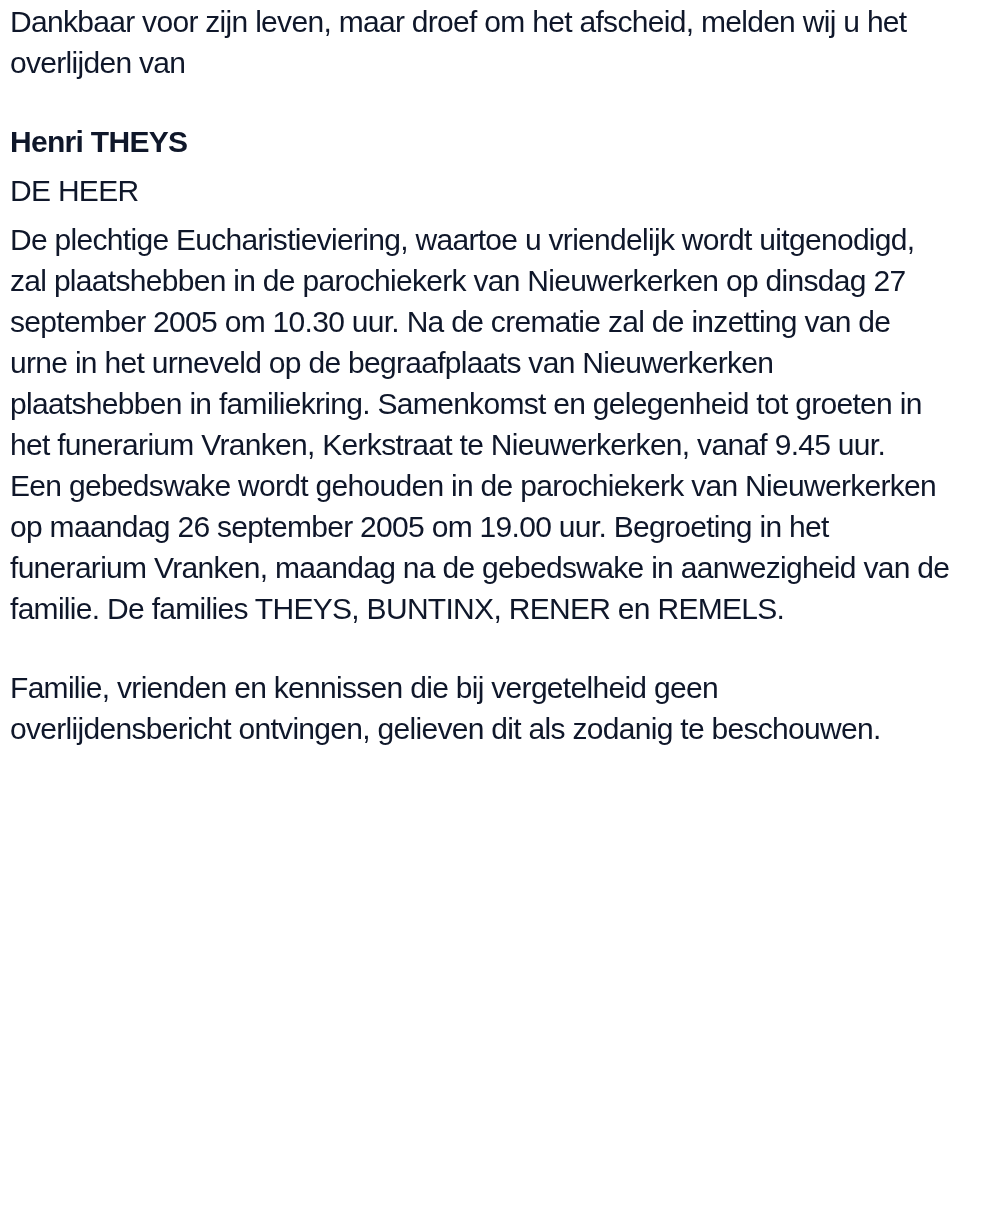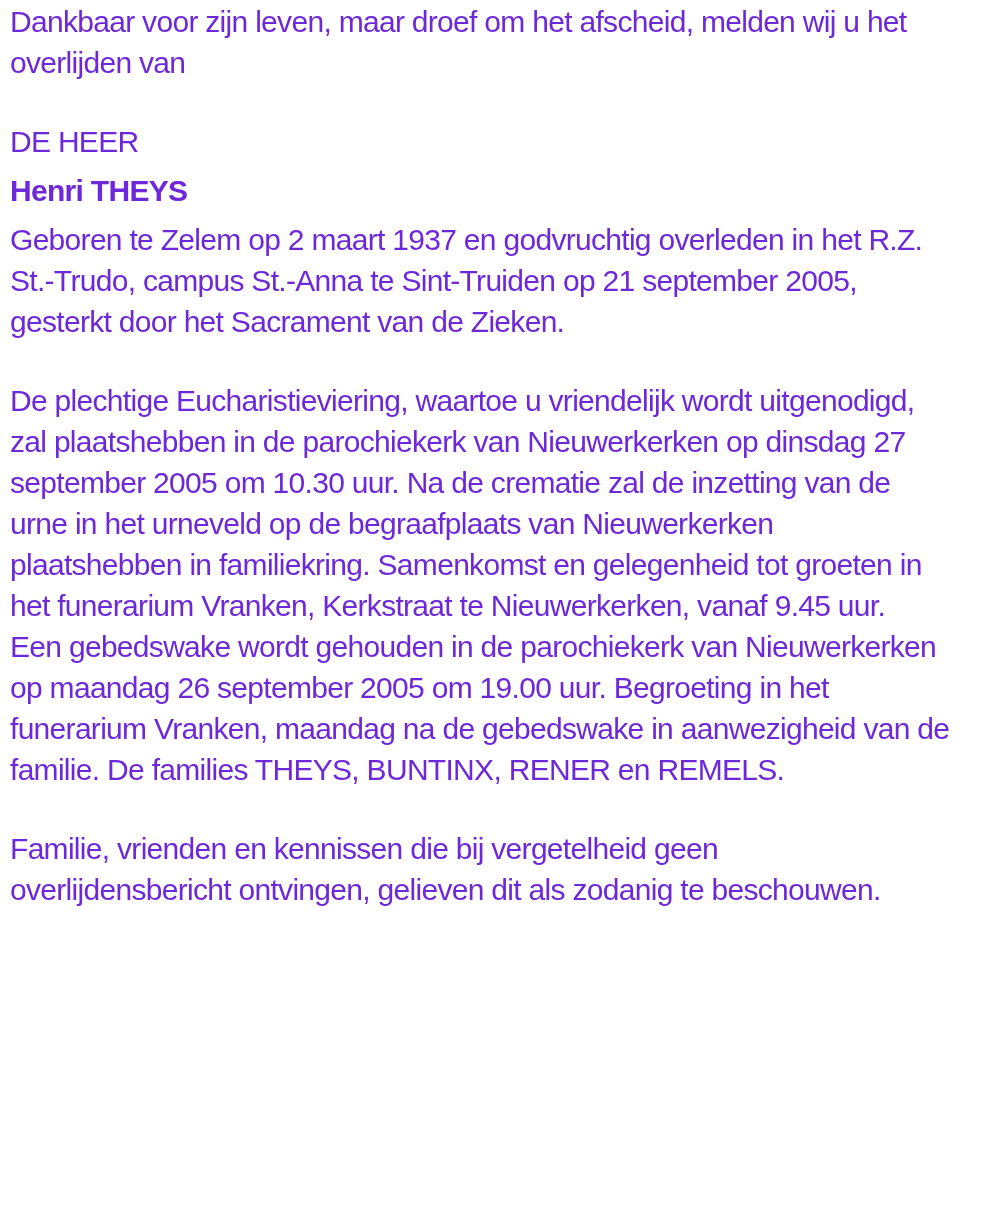--- a/index.html
+++ b/index.html
@@ -13,21 +13,21 @@
     box-sizing: border-box;
     overflow: hidden;
   }
   .page {
     width: 100%;
     height: 100%;
     box-sizing: border-box;
     padding: 1px 14px 0 10px;
     background: #ffffff;
     font-family: "Liberation Sans", "DejaVu Sans", sans-serif;
-    color: #6d28d9;
+    color: #0f172a;
   }
   .page p {
     margin: 0 0 38px 0;
     font-size: 30px;
     line-height: 41px;
     letter-spacing: -0.7px;
     white-space: pre-line; 
     font-weight: 400;
   }
   .page p.tight {
@@ -40,29 +40,26 @@
     margin-bottom: 0;
   }
 </style>
 </head>
 <body>
 
 <div class="page">
   <p>Dankbaar voor zijn leven, maar droef om het afscheid, melden wij u het
 overlijden van</p>
 
+  <p class="tight bold">Henri THEYS</p>
+
   <p class="tight">DE HEER</p>
-
-  <p class="tight bold">Henri THEYS</p>
 
 
 
-  <p>Geboren te Zelem op 2 maart 1937 en godvruchtig overleden in het R.Z.
-St.-Trudo, campus St.-Anna te Sint-Truiden op 21 september 2005,
-gesterkt door het Sacrament van de Zieken.</p>
 
   <p>De plechtige Eucharistieviering, waartoe u vriendelijk wordt uitgenodigd,
 zal plaatshebben in de parochiekerk van Nieuwerkerken op dinsdag 27
 september 2005 om 10.30 uur. Na de crematie zal de inzetting van de
 urne in het urneveld op de begraafplaats van Nieuwerkerken
 plaatshebben in familiekring. Samenkomst en gelegenheid tot groeten in
 het funerarium Vranken, Kerkstraat te Nieuwerkerken, vanaf 9.45 uur.
 Een gebedswake wordt gehouden in de parochiekerk van Nieuwerkerken
 op maandag 26 september 2005 om 19.00 uur. Begroeting in het
 funerarium Vranken, maandag na de gebedswake in aanwezigheid van de

